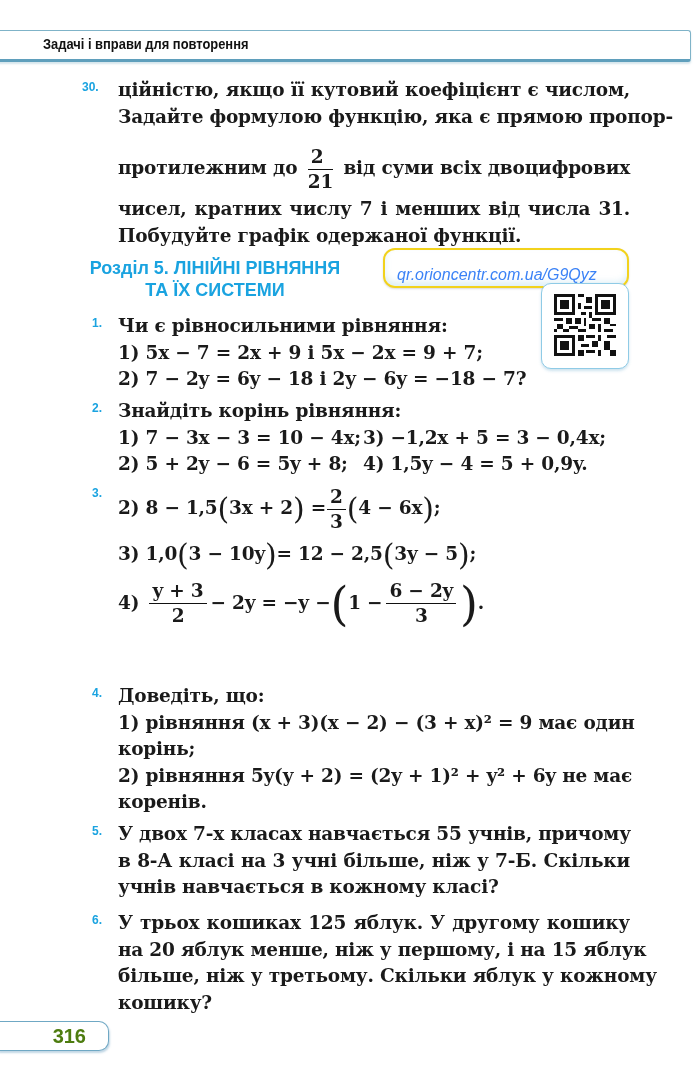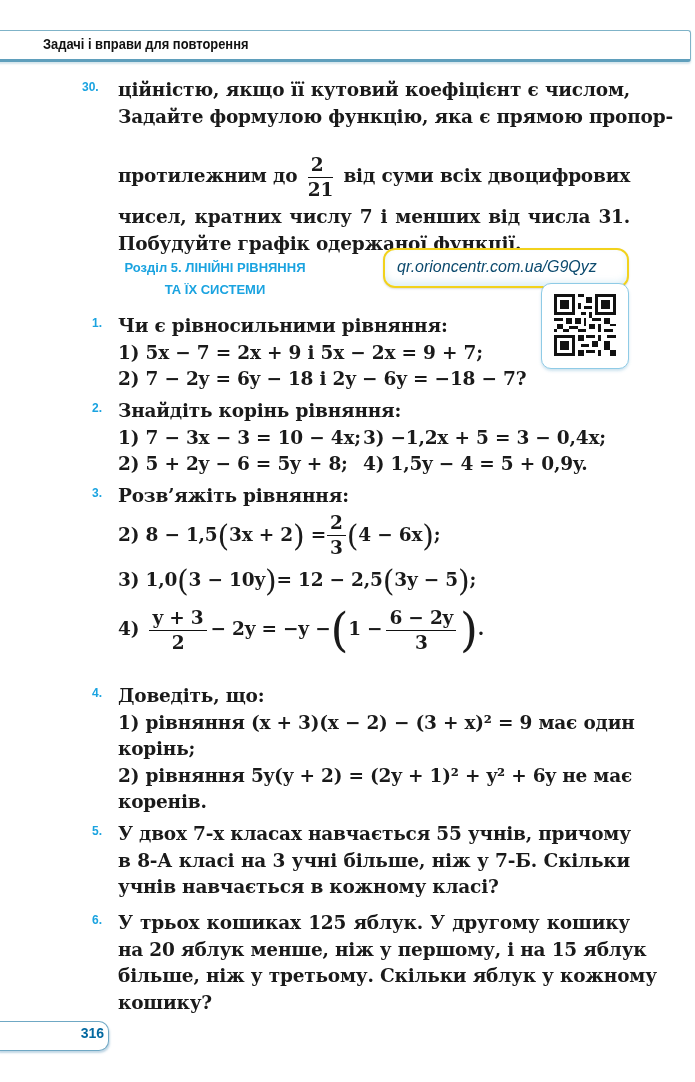--- a/index.html
+++ b/index.html
@@ -13,51 +13,51 @@
   .num { position:absolute; font-family:"Liberation Sans", sans-serif; font-weight:bold;
     color:#1aa3e0; font-size:12px; }
   .body-text { position:absolute; left:118px; width:512px; font-size:18.5px; font-weight:bold;
     line-height:26.5px; font-family:"DejaVu Serif", serif; letter-spacing:-0.2px; }
   .line { display:block; white-space:nowrap; }
   .jline { display:block; text-align:justify; text-align-last:justify; white-space:nowrap; }
   .frac { display:inline-block; vertical-align:middle; text-align:center; margin:0 4px; }
   .frac .top { display:block; border-bottom:1.5px solid #111; padding:0 3px; line-height:24px; }
   .frac .bot { display:block; line-height:24px; }
   .section-title { position:absolute; left:70px; top:257px; width:290px; text-align:center;
-    font-family:"Liberation Sans", sans-serif; font-weight:bold; font-size:13px;
+    font-family:"Liberation Sans", sans-serif; font-weight:bold; font-size:18px;
     color:#1aa3e0; line-height:22px; }
   .qr-link { position:absolute; left:383px; top:248px; width:242px; height:36px;
     border:2px solid #f2d21c; border-radius:12px; background:#fff;
     box-shadow:inset 0 -4px 6px rgba(120,190,220,0.25), 0 1px 2px rgba(0,0,0,0.15); }
-  .qr-link span { position:absolute; left:12px; top:8px; font-family:"Liberation Sans", sans-serif;
-    font-style:italic; font-size:16px; color:#0c4a6e; white-space:nowrap; }
+  .qr-link span { position:absolute; left:12px; top:16px; font-family:"Liberation Sans", sans-serif;
+    font-style:italic; font-size:16px; color:#3b82f6; white-space:nowrap; }
   .qr-box { position:absolute; left:541px; top:283px; width:86px; height:84px;
     border:1.5px solid #8fcbe6; border-radius:10px; background:#fff;
     box-shadow:0 2px 3px rgba(90,160,200,0.3); }
   .qr-box svg { position:absolute; left:12px; top:8px; }
   .page-num { position:absolute; left:-2px; top:1021px; width:110px; height:28px;
     border:1.5px solid #6fa8c4; border-left:none; border-radius:0 10px 10px 0;
     box-shadow:1px 2px 2px rgba(80,140,180,0.35); background:#fff; }
-  .page-num span { position:absolute; right:4px; top:3px; font-family:"Liberation Sans", sans-serif;
-    font-weight:bold; font-size:14px; color:#0369a1; }
+  .page-num span { position:absolute; right:22px; top:3px; font-family:"Liberation Sans", sans-serif;
+    font-weight:bold; font-size:20px; color:#4d7c0f; }
   .paren-big { font-size:30px; font-weight:normal; vertical-align:middle; line-height:20px; }
   .paren-huge { font-size:46px; font-weight:normal; vertical-align:middle; line-height:20px; }
 </style>
 </head>
 <body>
 
 <div class="header-bar">
   <span class="title">Задачі і вправи для повторення</span>
 </div>
 
 <span class="num" style="left:82px; top:80px;">30.</span>
 <div class="body-text" style="top:77px;">
   <span class="jline">ційністю, якщо її кутовий коефіцієнт є числом,</span>
   <span class="jline">Задайте формулою функцію, яка є прямою пропор-</span>
-  <span class="jline" style="margin-top:20px; line-height:52px;">
+  <span class="jline" style="margin-top:12px; line-height:52px;">
     <span>протилежним до</span>
     <span class="frac">
       <span class="top">2</span>
       <span class="bot">21</span>
     </span>
     <span>від суми всіх двоцифрових</span>
   </span>
   <span class="jline" style="margin-top:2px;">чисел, кратних числу 7 і менших від  числа 31.</span>
   <span class="line">Побудуйте графік одержаної функції.</span>
 </div>
@@ -132,21 +132,20 @@
   <span class="line">
     <span style="display:inline-block; width:245px;">1) 7 − 3x − 3 = 10 − 4x;</span><span>3) −1,2x + 5 = 3 − 0,4x;</span>
   </span>
   <span class="line">
     <span style="display:inline-block; width:245px;">2) 5 + 2y − 6 = 5y + 8;</span><span>4) 1,5y − 4 = 5 + 0,9y.</span>
   </span>
 </div>
 
 <span class="num" style="left:92px; top:486px;">3.</span>
 <div class="body-text" style="top:483px;">
-  <span class="line">Розв’яжіть рівняння:</span>
   <span class="line" style="line-height:50px;">
     <span>2) 8 − 1,5</span><span class="paren-big">(</span><span>3x + 2</span><span class="paren-big">)</span>
     <span>=</span><span class="frac" style="margin:0 1px;"><span class="top">2</span><span class="bot">3</span></span><span class="paren-big">(</span><span>4 − 6x</span><span class="paren-big">)</span><span>;</span>
   </span>
   <span class="line" style="line-height:40px;">
     <span>3) 1,0</span><span class="paren-big">(</span><span>3 − 10y</span><span class="paren-big">)</span><span>= 12 − 2,5</span><span class="paren-big">(</span><span>3y − 5</span><span class="paren-big">)</span><span>;</span>
   </span>
   <span class="line" style="line-height:58px;">
     <span>4)</span>
     <span class="frac"><span class="top">y + 3</span><span class="bot">2</span></span><span>− 2y = −y −</span><span class="paren-huge">(</span><span>1 −</span><span class="frac"><span class="top">6 − 2y</span><span class="bot">3</span></span><span class="paren-huge">)</span><span>.</span>

